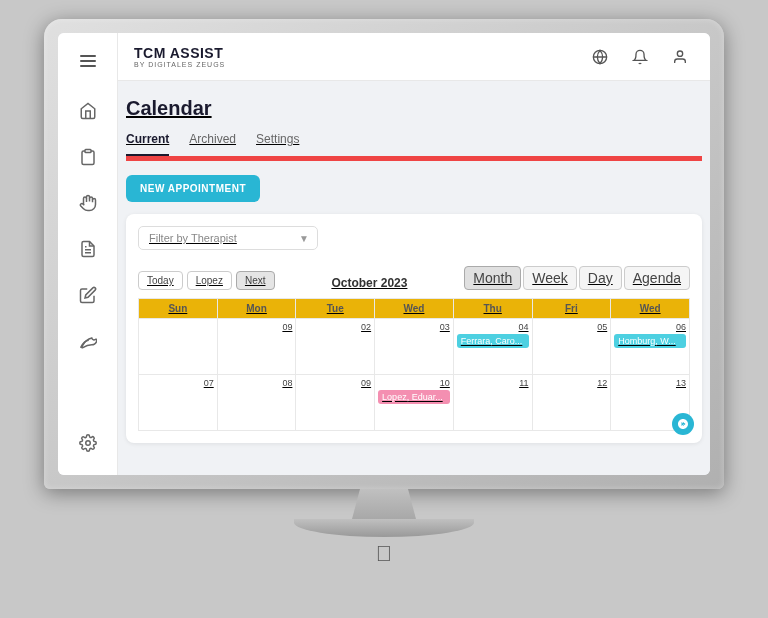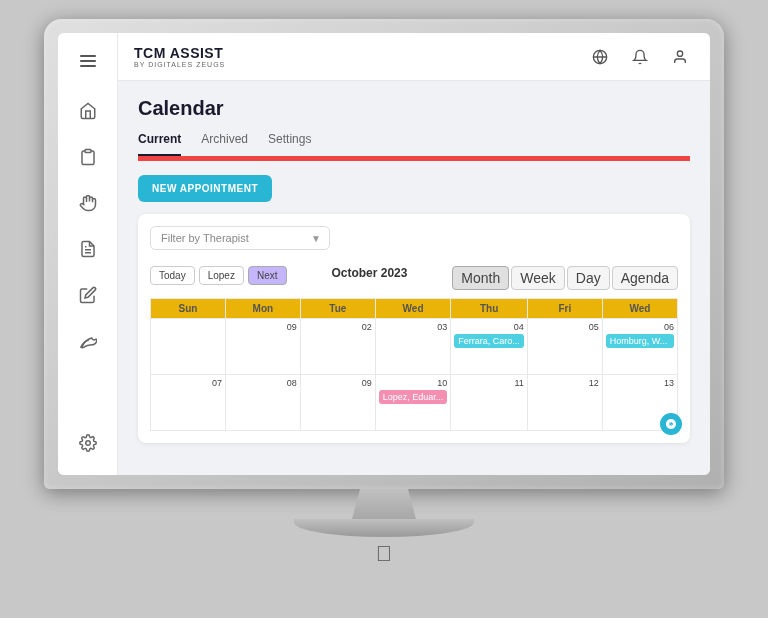--- a/index.html
+++ b/index.html
@@ -132,23 +132,24 @@
       align-items: center;
       justify-content: center;
       color: #555;
       font-size: 16px;
       cursor: pointer;
       border-radius: 50%;
     }
 
     .page-body {
       flex: 1;
-      padding: 16px 20px;
+      padding: 16px 8px;
       overflow-y: auto;
       background: #f0f2f5;
+      text-decoration: underline;
     }
 
     .page-title {
       font-size: 20px;
       font-weight: 700;
       color: #1a1a2e;
       margin-bottom: 8px;
     }
 
     .tabs {
@@ -208,38 +209,38 @@
 
     .calendar-filter .arrow {
       position: absolute;
       right: 8px;
       font-size: 10px;
       color: #999;
     }
 
     .calendar-nav {
       display: flex;
-      align-items: flex-start;
+      align-items: flex-end;
       margin-bottom: 8px;
       gap: 4px;
       margin-top: 16px;
     }
 
     .cal-nav-btn {
       border: 1px solid #ccc;
       background: #fff;
       border-radius: 4px;
       padding: 3px 8px;
       font-size: 10px;
       cursor: pointer;
       color: #444;
     }
 
     .cal-nav-btn.active-nav {
-      background: #c4b5fd;
+      background: #e5e5e5;
       border-color: #aaa;
     }
 
     .cal-month-label {
       flex: 1;
       text-align: center;
       font-size: 12px;
       font-weight: 600;
       color: #333;
     }

